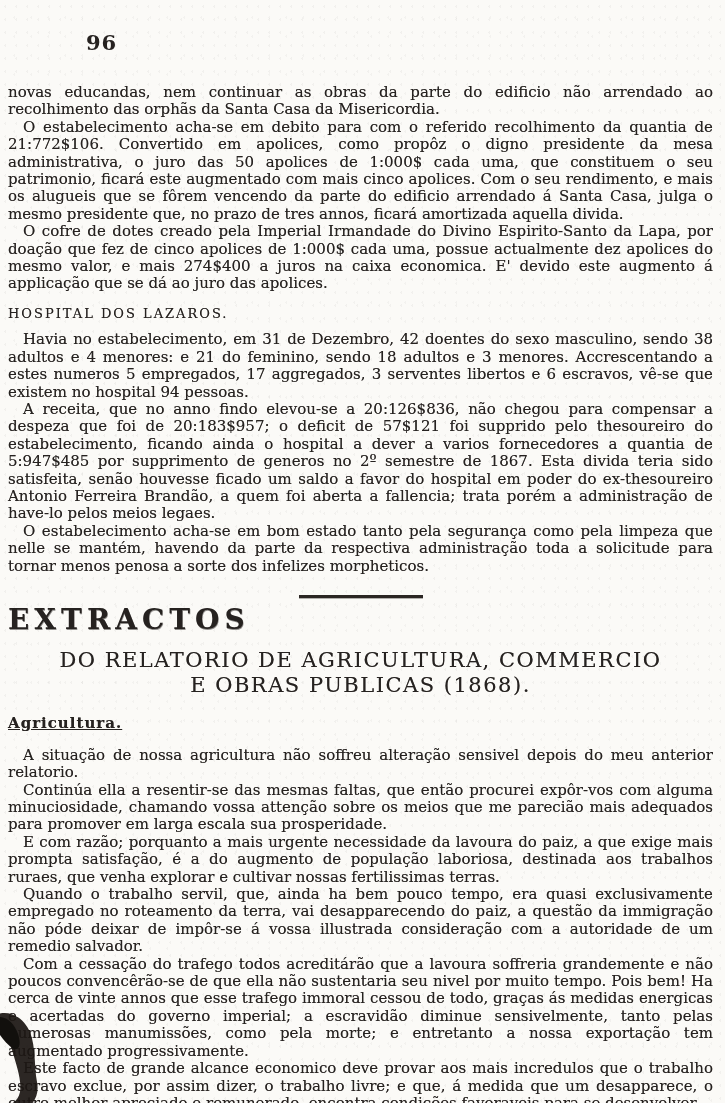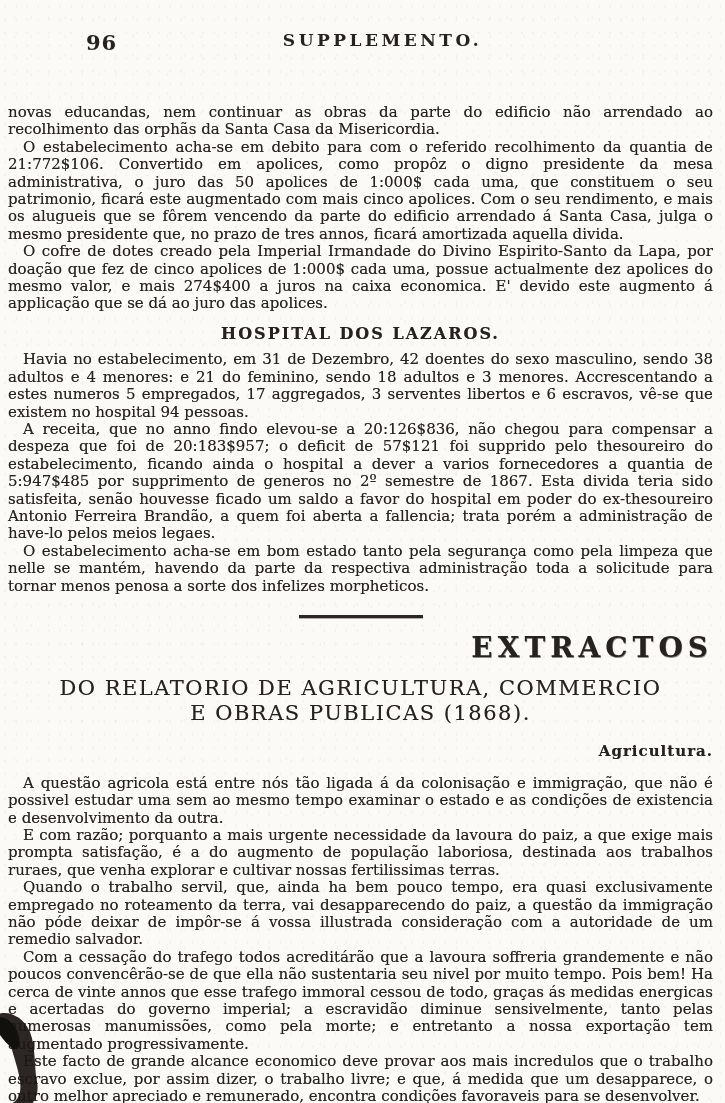--- a/index.html
+++ b/index.html
@@ -42,74 +42,74 @@
   .body-text {
     padding: 10px 12px 0 8px;
     font-size: 15px;
     line-height: 17.4px;
     text-align: justify;
     text-shadow: 0 0 0.5px rgba(38,34,32,0.55);
   }
   .body-text p { text-indent: 15px; }
   .body-text p.no-indent { text-indent: 0; margin-top: 44px; }
   .subsection-heading {
-    text-align: center;
-    font-size: 16px;
-    font-weight: bold;
+    text-align: left;
+    font-size: 13px;
+    font-weight: normal;
     letter-spacing: 2px;
     margin: 12px 0 9px 0;
     text-indent: 0 !important;
   }
   .divider {
     width: 124px;
     height: 3px;
     background: #2b2623;
     margin: 20px auto 0 auto;
     box-shadow: 0 1px 0 rgba(43,38,35,0.35);
   }
   .extractos-title {
-    text-align: right;
+    text-align: left;
     font-size: 28px;
     font-weight: bold;
     letter-spacing: 5px;
-    margin-top: 21px;
+    margin-top: 13px;
     text-shadow: 0.5px 0.5px 0 rgba(38,34,32,0.5);
   }
   .extractos-subtitle {
     text-align: center;
     font-size: 21px;
     letter-spacing: 1.5px;
     line-height: 25px;
     margin-top: 20px;
     text-shadow: 0 0 0.5px rgba(38,34,32,0.5);
   }
   .agricultura-heading {
-    text-align: right;
+    text-align: left;
     font-size: 15px;
     font-weight: bold;
     letter-spacing: 1px;
     margin: 17px 0 14px 0;
+    text-decoration: underline;
   }
   .ink-blot {
     position: absolute;
     left: -10px;
     top: 1008px;
     width: 70px;
     height: 110px;
     pointer-events: none;
   }
 </style>
 </head>
 <body>
 
 <div class="page">
 
   <div class="header">
     <div class="page-number">96</div>
-    <div class="header-title">SUPPLEMENTO.</div>
   </div>
 
   <div class="body-text">
 
     <p class="no-indent">novas educandas, nem continuar as obras da parte do edificio não arrendado ao recolhimento das orphãs da Santa Casa da Misericordia.</p>
     <p>O estabelecimento acha-se em debito para com o referido recolhimento da quantia de 21:772$106. Convertido em apolices, como propôz o digno presidente da mesa administrativa, o juro das 50 apolices de 1:000$ cada uma, que constituem o seu patrimonio, ficará este augmentado com mais cinco apolices. Com o seu rendimento, e mais os alugueis que se fôrem vencendo da parte do edificio arrendado á Santa Casa, julga o mesmo presidente que, no prazo de tres annos, ficará amortizada aquella divida.</p>
     <p>O cofre de dotes creado pela Imperial Irmandade do Divino Espirito-Santo da Lapa, por doação que fez de cinco apolices de 1:000$ cada uma, possue actualmente dez apolices do mesmo valor, e mais 274$400 a juros na caixa economica. E' devido este augmento á applicação que se dá ao juro das apolices.</p>
 
     <div class="subsection-heading">HOSPITAL DOS LAZAROS.</div>
 
@@ -121,21 +121,22 @@
 
     <div class="extractos-title">EXTRACTOS</div>
 
     <div class="extractos-subtitle">
       <div>DO RELATORIO DE AGRICULTURA, COMMERCIO</div>
       <div>E OBRAS PUBLICAS (1868).</div>
     </div>
 
     <div class="agricultura-heading">Agricultura.</div>
 
-    <p>A questão agricola está entre nós tão ligada á da colonisação e immigração, que não é possivel estudar uma sem ao mesmo tempo examinar o estado e as condições de existencia e desenvolvimento da outra.</p>
+    <p>A situação de nossa agricultura não soffreu alteração sensivel depois do meu anterior relatorio.</p>
+    <p>Continúa ella a resentir-se das mesmas faltas, que então procurei expôr-vos com alguma minuciosidade, chamando vossa attenção sobre os meios que me parecião mais adequados para promover em larga escala sua prosperidade.</p>
     <p>E com razão; porquanto a mais urgente necessidade da lavoura do paiz, a que exige mais prompta satisfação, é a do augmento de população laboriosa, destinada aos trabalhos ruraes, que venha explorar e cultivar nossas fertilissimas terras.</p>
     <p>Quando o trabalho servil, que, ainda ha bem pouco tempo, era quasi exclusivamente empregado no roteamento da terra, vai desapparecendo do paiz, a questão da immigração não póde deixar de impôr-se á vossa illustrada consideração com a autoridade de um remedio salvador.</p>
     <p>Com a cessação do trafego todos acreditárão que a lavoura soffreria grandemente e não poucos convencêrão-se de que ella não sustentaria seu nivel por muito tempo. Pois bem! Ha cerca de vinte annos que esse trafego immoral cessou de todo, graças ás medidas energicas e acertadas do governo imperial; a escravidão diminue sensivelmente, tanto pelas numerosas manumissões, como pela morte; e entretanto a nossa exportação tem augmentado progressivamente.</p>
     <p>Este facto de grande alcance economico deve provar aos mais incredulos que o trabalho escravo exclue, por assim dizer, o trabalho livre; e que, á medida que um desapparece, o outro melhor apreciado e remunerado, encontra condições favoraveis para se desenvolver.</p>
 
   </div>
 
   <svg class="ink-blot" viewBox="0 0 70 110" aria-hidden="true">
     <path d="M8,6 C20,2 34,10 40,24 C46,40 44,58 47,74 C50,88 42,100 30,104 C24,106 16,104 14,96 C20,98 28,94 30,84 C32,72 26,56 22,42 C18,28 12,18 2,14 Z" fill="#1c1713" opacity="0.93"></path>
     <path d="M4,10 C14,6 24,14 28,26 C32,38 28,44 22,40 C14,34 6,22 2,14 Z" fill="#12100d"></path>

